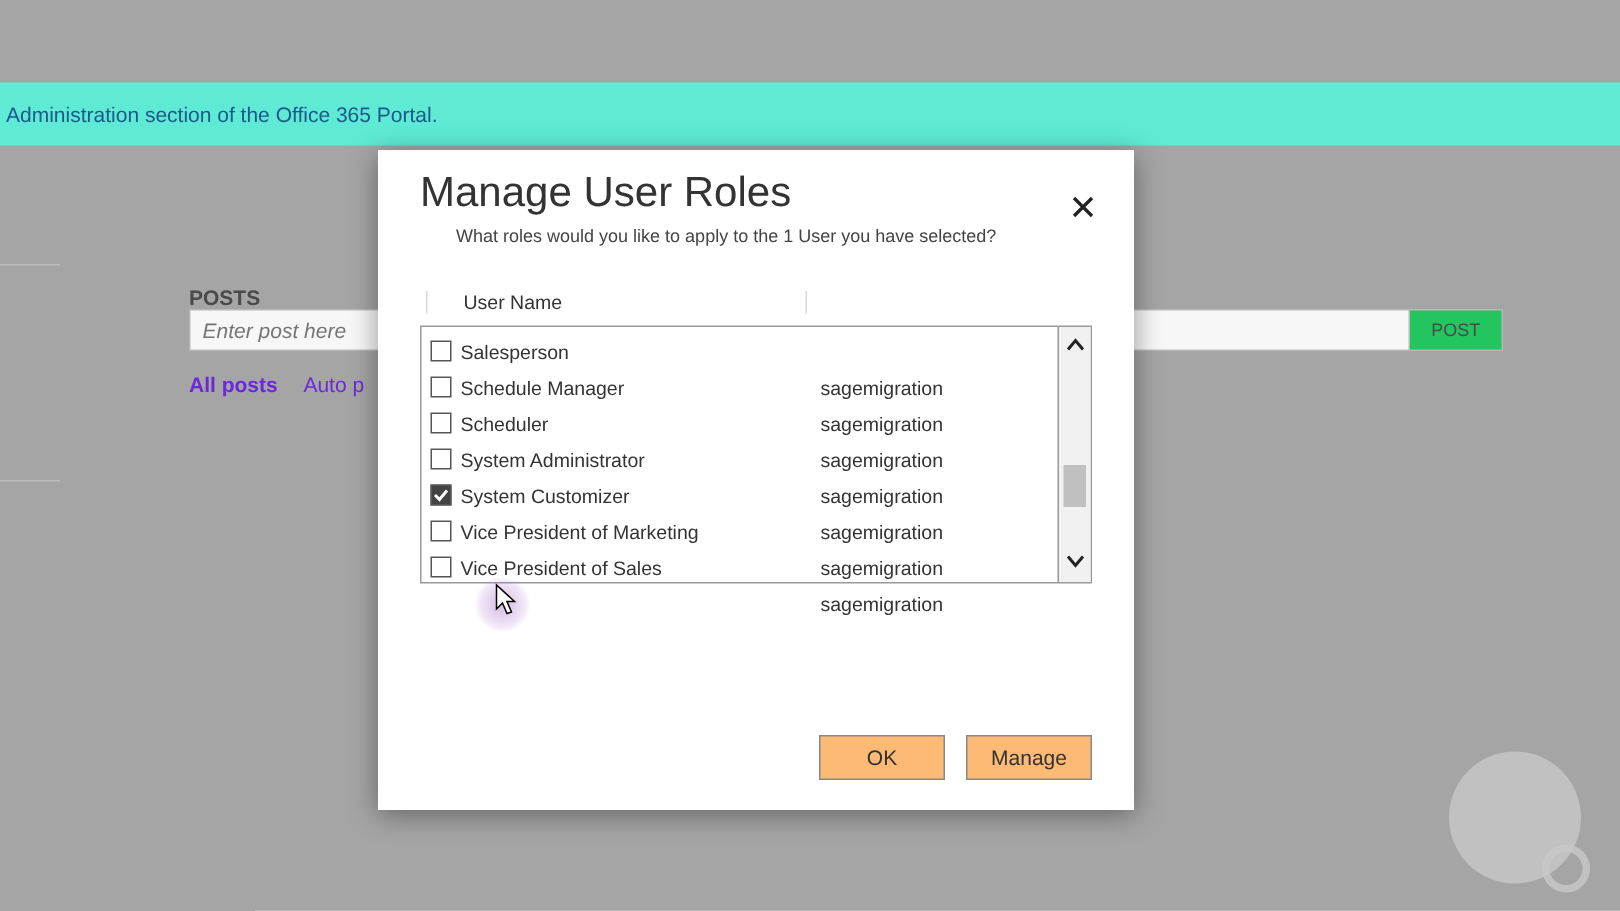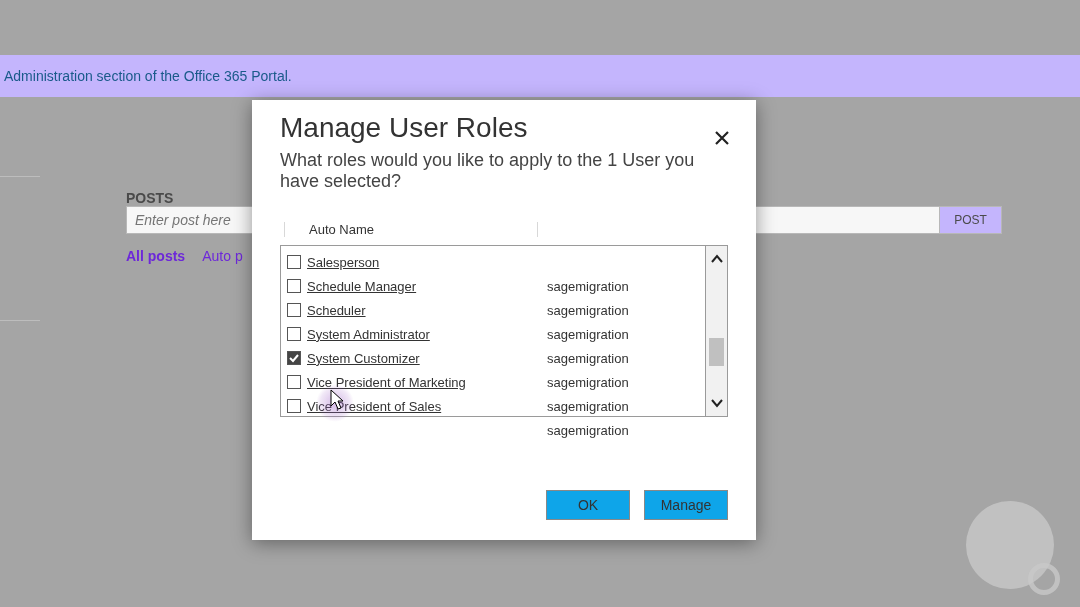--- a/index.html
+++ b/index.html
@@ -3,52 +3,52 @@
 <meta charset="utf-8">
 <style>
   * { box-sizing: border-box; margin: 0; padding: 0; }
   html, body { width: 1080px; height: 607px; overflow: hidden; font-family: "Segoe UI", Arial, sans-serif; }
   body { background: #e8e8e8; position: relative; }
 
   .overlay { position:absolute; inset:0; background: rgba(110,110,110,0.55); }
 
   .banner {
     position:absolute; left:0; right:0; top:55px; height:42px;
-    background:#c4b5fd; display:flex; align-items:center;
+    background:#5eead4; display:flex; align-items:center;
     padding-left:4px; font-size:14px; color:#1a5a8a;
   }
 
   .section-posts {
     position:absolute; left:126px; top:190px; font-weight:600; font-size:14px;
     color:#4a4a4a;
   }
   .post-input-row { position:absolute; left:126px; top:206px; display:flex; }
   .post-input {
     width:814px; height:28px; border:1px solid #b8b8b8; background:#f7f7f7;
     font-style:italic; color:#8a8a8a; font-size:14px; padding:0 8px;
   }
   .post-btn {
     width:62px; height:28px; border:1px solid #b8b8b8; border-left:none;
-    background:#c4b5fd; font-size:12px; color:#4a4a4a; cursor:pointer;
+    background:#22c55e; font-size:12px; color:#4a4a4a; cursor:pointer;
   }
   .filters { position:absolute; left:126px; top:248px; font-size:14px; color:#6d28d9; }
   .filters .active { font-weight:600; }
   .filters span { margin-right:14px; }
 
   .sidebar-line { position:absolute; left:0; top:176px; width:40px; height:1px; background:#bdbdbd; }
   .sidebar-line2 { position:absolute; left:0; top:320px; width:40px; height:1px; background:#bdbdbd; }
 
   
   .dialog {
     position:absolute; left:252px; top:100px; width:504px; height:440px;
     background:#fff; box-shadow:0 3px 18px rgba(0,0,0,0.4);
     padding:12px 28px;
   }
   .dialog-title { font-size:28px; font-weight:300; color:#333; }
-  .dialog-sub { font-size:18px; color:#444; margin-top:6px; }
+  .dialog-sub { font-size:12px; color:#444; margin-top:6px;margin-left:24px; }
   .close-x {
     position:absolute; right:22px; top:28px; width:24px; height:24px;
     cursor:pointer; display:flex; align-items:center; justify-content:center;
   }
   .close-x svg { width:16px; height:16px; }
 
   .grid-head { display:flex; margin-top:30px; font-size:13px; color:#333; padding-left:4px;}
   .grid-head .col1 { flex:0 0 253px; padding-left:24px; border-left:1px solid #d8d8d8;}
   .grid-head .col2 { flex:1; padding-left:6px; border-left:1px solid #d8d8d8;}
   .grid-head .col3 { width:18px; border-left:1px solid #d8d8d8;}
@@ -58,21 +58,21 @@
   }
   .grid-body { flex:1; padding:4px 0; }
   .grid-row { display:flex; align-items:center; height:24px; font-size:13px; color:#333; padding-left:6px;}
   .grid-row .cb {
     width:14px; height:14px; border:1px solid #555; margin-right:6px;
     display:inline-flex; align-items:center; justify-content:center; flex-shrink:0;
     background:#fff; cursor:pointer;
   }
   .grid-row .cb.checked { background:#444; }
   .grid-row .cb.checked svg { width:10px; height:10px; }
-  .grid-row .role { flex:0 0 240px;text-decoration:underline; }
+  .grid-row .role { flex:0 0 240px; }
   .grid-row .bu { flex:1;margin-top:48px; }
 
   .scroll {
     width:22px; border-left:1px solid #9a9a9a; background:#f1f1f1;
     display:flex; flex-direction:column; justify-content:space-between;
     align-items:center; padding:4px 0;
   }
   .scroll .arrow { cursor:pointer; }
   .scroll svg { width:14px; height:10px; }
   .scroll .track { flex:1; width:100%; position:relative; }
@@ -81,21 +81,21 @@
   .cursor-spot {
     position:absolute; left:316px; top:384px; width:38px; height:38px;
     border-radius:50%;
     background: radial-gradient(circle, rgba(160,100,200,0.45) 0%, rgba(160,100,200,0.15) 55%, rgba(160,100,200,0) 70%);
     pointer-events:none;
   }
   .cursor-img { position:absolute; left:328px; top:388px; width:20px; height:24px; pointer-events:none;}
 
   .dlg-buttons { position:absolute; right:28px; bottom:20px; display:flex; gap:14px; }
   .dlg-btn {
-    width:84px; height:30px; border:1px solid #888; background:#0ea5e9;
+    width:84px; height:30px; border:1px solid #888; background:#fdba74;
     font-size:14px; color:#333; cursor:pointer;
   }
 
   .avatar-corner {
     position:absolute; right:20px; bottom:12px; width:110px; height:110px;
   }
   .avatar-corner .big { position:absolute; right:6px; bottom:6px; width:88px; height:88px; border-radius:50%; background:rgba(200,200,200,0.8);}
   .avatar-corner .small { position:absolute; right:0; bottom:0; width:32px; height:32px; border-radius:50%; border:5px solid rgba(200,200,200,0.8);}
 </style>
 </head>
@@ -124,21 +124,21 @@
   <div class="dialog-sub">What roles would you like to apply to the 1 User you have selected?</div>
   <div class="close-x">
     <span>
       <svg viewBox="0 0 16 16">
           <path d="M2 2 L14 14 M14 2 L2 14" stroke="#222" stroke-width="2.2" fill="none"></path>
         </svg>
     </span>
   </div>
 
   <div class="grid-head">
-    <div class="col1">Auto Name</div>
+    <div class="col1">User Name</div>
     <div class="col3"></div>
   </div>
 
   <div class="grid-wrap">
     <div class="grid-body" id="grid-body">
         <div class="grid-row">
           <span class="cb"></span>
           <span class="role">Salesperson</span>
           <span class="bu">sagemigration</span>
         </div>

